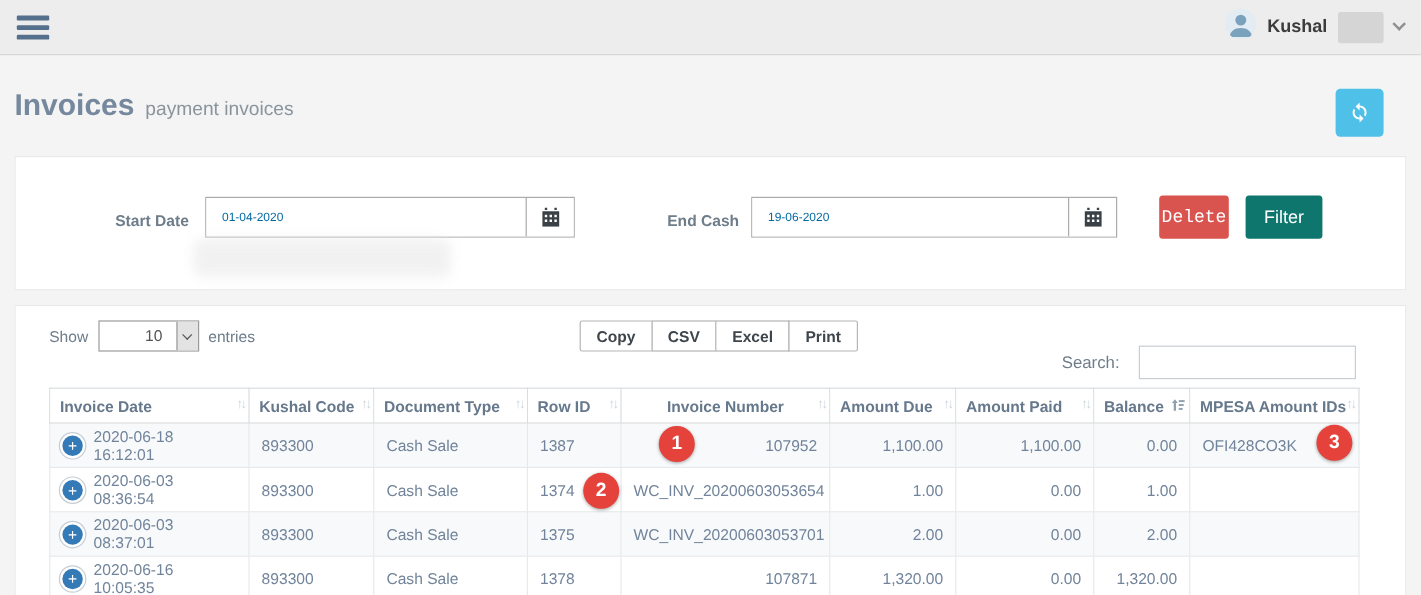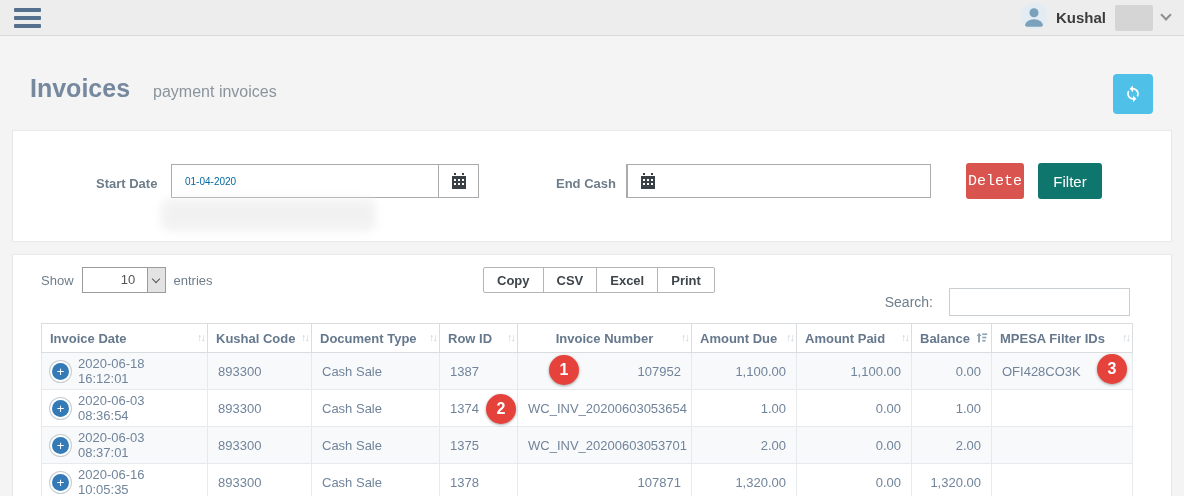--- a/index.html
+++ b/index.html
@@ -2,35 +2,35 @@
 <html><head>
 <meta charset="utf-8">
 <style>
   * { margin:0; padding:0; box-sizing:border-box; }
   body {
     width:1184px; height:496px; overflow:hidden; position:relative;
     font-family:"Liberation Sans", sans-serif; background:#f4f4f4;
   }
   
   .topbar {
-    position:absolute; top:0; left:0; width:1184px; height:36px;
+    position:absolute; top:0; left:0; width:1184px; height:46px;
     background:#ededed; border-bottom:1px solid #d8d8d8;
     display:flex; align-items:center; justify-content:space-between;
     padding:0 14px;
   }
   .hamburger { width:27px; cursor:pointer; }
   .hamburger span { display:block; height:4px; background:#54708c; border-radius:1px; margin-bottom:4px; }
   .hamburger span:last-child { margin-bottom:0; }
   .usermenu { display:flex; align-items:center; gap:9px; cursor:pointer; }
   .uname { font-weight:bold; color:#3c3c3c; font-size:15px; }
   .redacted-name { width:38px; height:26px; background:#d5d5d5; border-radius:2px; }
   .chev { width:8px; height:8px; border-right:2px solid #8f8f8f; border-bottom:2px solid #8f8f8f; transform:rotate(45deg); margin-top:-5px; }
   
   .pagehead { position:absolute; top:48px; left:0; width:1184px; height:80px; }
-  .pagetitle { position:absolute; left:12px; top:26px; display:flex; align-items:baseline; gap:23px;margin-left:18px; }
+  .pagetitle { position:absolute; left:12px; top:26px; display:flex; align-items:baseline; gap:9px; }
   .pagetitle .t { font-size:25px; font-weight:bold; color:#75889e; }
   .pagetitle .s { font-size:16px; color:#8a949d; }
   .refresh-btn {
     position:absolute; right:31px; top:26px; width:40px; height:40px;
     background:#4fc1e9; border:none; border-radius:4px; cursor:pointer;
     display:flex; align-items:center; justify-content:center;
   }
   
   .card { position:absolute; left:12px; width:1160px; background:#fff; border:1px solid #e8e8e8; }
   .filter-card { top:130px; height:112px; }
@@ -141,20 +141,21 @@
     <input value="01-04-2020" style="">
     <span class="addon">
       <svg width="16" height="16" viewBox="0 0 16 16">
           <path fill="#3a4146" d="M3 0v2h2V0H3zm8 0v2h2V0h-2zM1 3h14v13H1V3zm2 3v2h2V6H3zm4 0v2h2V6H7zm4 0v2h2V6h-2zM3 10v2h2v-2H3zm4 0v2h2v-2H7zm4 0v2h2v-2h-2z"></path>
         </svg>
     </span>
   </div>
   <div class="smudge"></div>
   <span class="flabel lbl-end">End Cash</span>
   <div class="igroup ig-end">
+    <input value="19-06-2020" style="">
     <span class="addon">
       <svg width="16" height="16" viewBox="0 0 16 16">
           <path fill="#3a4146" d="M3 0v2h2V0H3zm8 0v2h2V0h-2zM1 3h14v13H1V3zm2 3v2h2V6H3zm4 0v2h2V6H7zm4 0v2h2V6h-2zM3 10v2h2v-2H3zm4 0v2h2v-2H7zm4 0v2h2v-2h-2z"></path>
         </svg>
     </span>
   </div>
   <button class="btn btn-delete">Delete</button>
   <button class="btn btn-filter">Filter</button>
 </section>
 
@@ -204,21 +205,21 @@
           <th><span>Row ID</span><span class="sort">↑↓</span></th>
           <th class="cen"><span>Invoice Number</span><span class="sort">↑↓</span></th>
           <th><span>Amount Due</span><span class="sort">↑↓</span></th>
           <th><span>Amount Paid</span><span class="sort">↑↓</span></th>
           <th><span>Balance</span><span class="sort"><svg width="13" height="13" viewBox="0 0 16 16" fill="#8fa0ae">
                   <path d="M5 2 L8 6 H6.2 V14 H3.8 V6 H2 Z"></path>
                   <rect x="9" y="3" width="6" height="2"></rect>
                   <rect x="9" y="7" width="5" height="2"></rect>
                   <rect x="9" y="11" width="4" height="2"></rect>
                 </svg></span></th>
-          <th><span>MPESA Filter IDs</span><span class="sort">↑↓</span></th>
+          <th><span>MPESA Amount IDs</span><span class="sort">↑↓</span></th>
         </tr>
       </thead>
       <tbody>
         <tr class="odd">
           <td>
               <div class="cellflex">
                 <span class="expand">+</span>
                 <span>2020-06-18 16:12:01</span>
               </div>
             </td>

